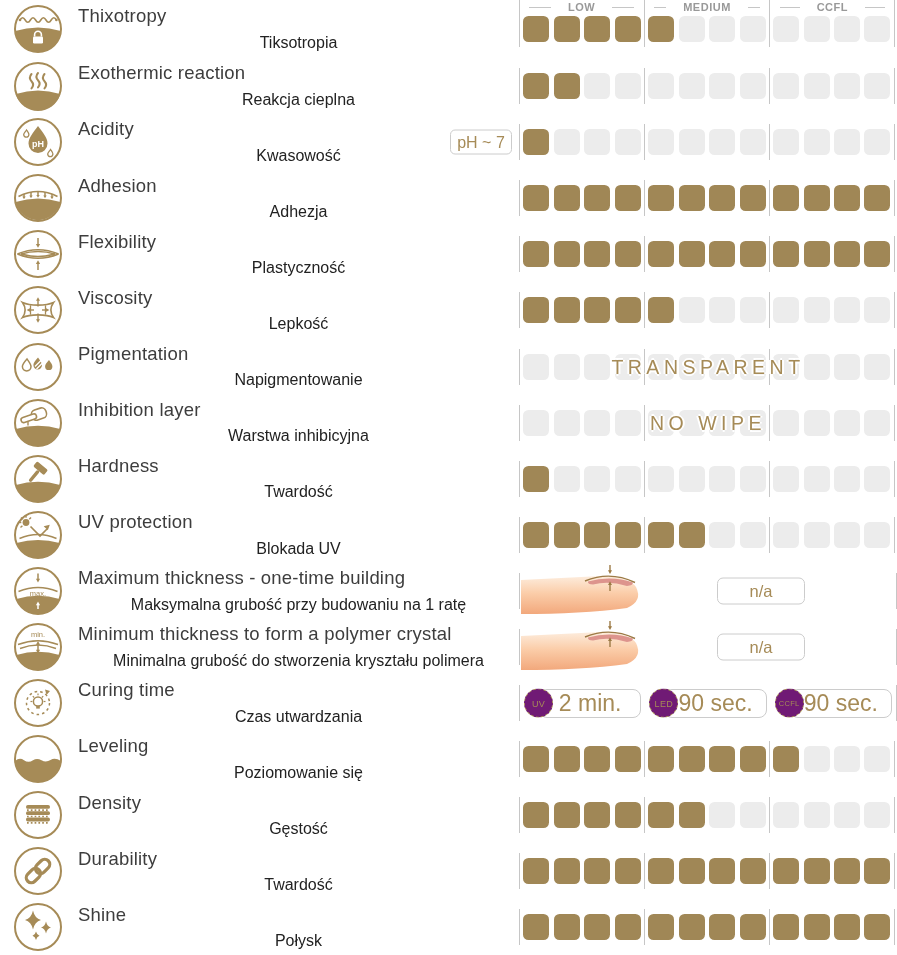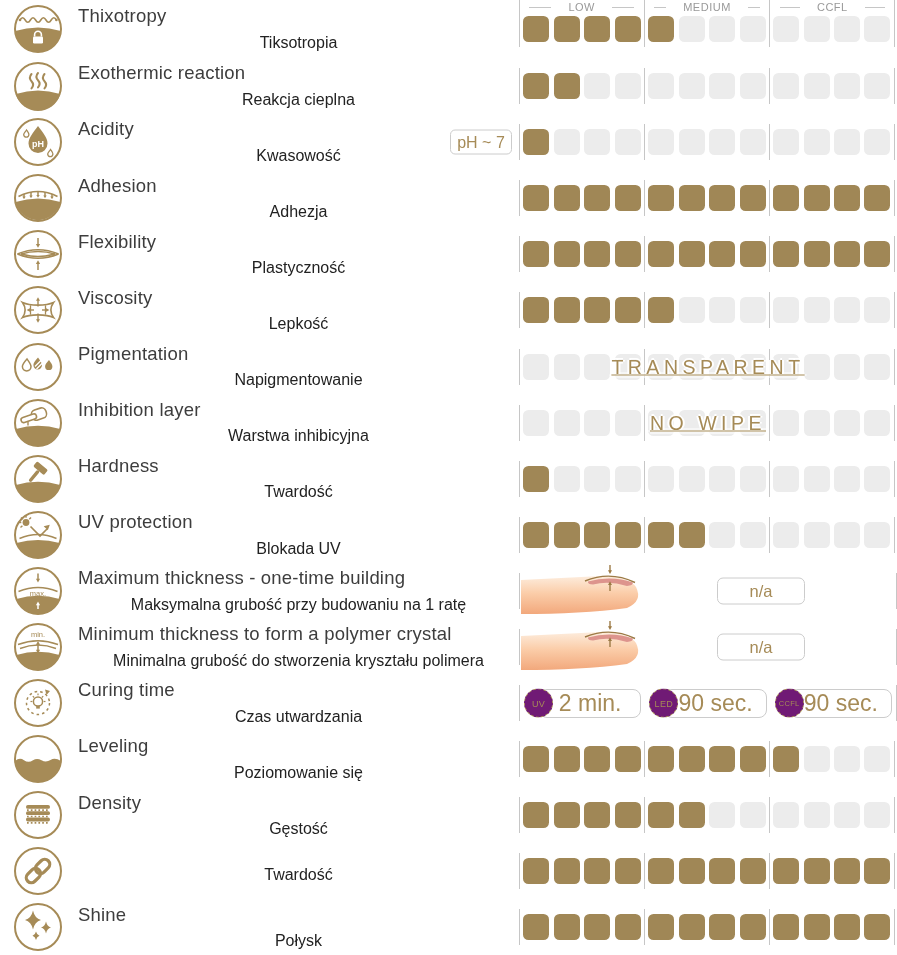--- a/index.html
+++ b/index.html
@@ -14,23 +14,23 @@
   .title{font-size:18.5px;color:var(--title);letter-spacing:.2px;line-height:1.05;}
   .subtitle{font-size:16px;color:#222;margin-top:8px;text-align:center;}
   .value{width:378px;flex:0 0 378px;display:flex;align-items:center;position:relative;height:100%;}
   .sep{width:1px;height:36px;background:var(--sep);flex:0 0 1px;}
   .first .sep{height:47px;margin-top:-12px;}
   .grp{display:flex;gap:4.4px;padding:0 3.4px;}
   .sq{width:26px;height:26px;border-radius:5.5px;background:var(--empty);}
   .sq.on{background:var(--accent);}
   .overlay{position:absolute;left:0;right:0;top:50%;transform:translateY(-50%);text-align:center;
            font-size:19.5px;letter-spacing:4.5px;color:var(--brown);white-space:nowrap;
-           text-shadow:-2px 0 #fff,2px 0 #fff,0 2px #fff,0 -2px #fff;text-decoration:underline;}
+           text-shadow:-2px 0 #fff,2px 0 #fff,0 2px #fff,0 -2px #fff;}
   .header{position:absolute;left:0;right:2px;top:1px;display:flex;height:12px;}
-  .hcell{flex:1;display:flex;align-items:center;gap:17px;padding:0 10px;}
+  .hcell{flex:1;display:flex;align-items:center;gap:17px;padding:0 10px;font-weight:bold;}
   .hline{flex:1;height:1px;background:var(--sep);}
   .hlabel{font-size:11px;color:var(--htext);letter-spacing:.5px;}
   .ph-badge{position:absolute;right:385px;top:50%;transform:translateY(-50%);min-width:62px;height:25px;
             border:1px solid #ccc;border-radius:5px;background:#fff;color:var(--brown);font-size:16px;
             display:flex;align-items:center;justify-content:center;padding:0 5px;box-sizing:border-box;}
   .finger{flex:0 0 140px;height:54px;margin-left:1px;display:flex;align-items:center;}
   .finger svg{overflow:visible;}
   .na-badge{position:absolute;left:198px;top:50%;transform:translateY(-50%);width:86px;height:25px;
             border:1px solid #ccc;border-radius:6px;background:#fff;color:var(--brown);font-size:16.5px;
             display:flex;align-items:center;justify-content:center;}
@@ -706,20 +706,21 @@
       <div class="icon">
         <svg viewBox="0 0 50 50">
           <circle cx="25" cy="25" r="23" fill="none" stroke="currentColor" stroke-width="2"></circle>
           <g transform="rotate(-45 25 25)" fill="none" stroke="currentColor" stroke-width="3.2">
             <rect x="10.5" y="20" width="16" height="10" rx="5"></rect>
             <rect x="23.5" y="20" width="16" height="10" rx="5"></rect>
           </g>
         </svg>
       </div>
       <div class="labels">
+        <div class="title">Durability</div>
         <div class="subtitle">Twardość</div>
       </div>
       <div class="value">
         <div class="sep"></div>
         <div class="grp">
           <span class="sq on"></span>
           <span class="sq on"></span>
           <span class="sq on"></span>
           <span class="sq on"></span>
         </div>

